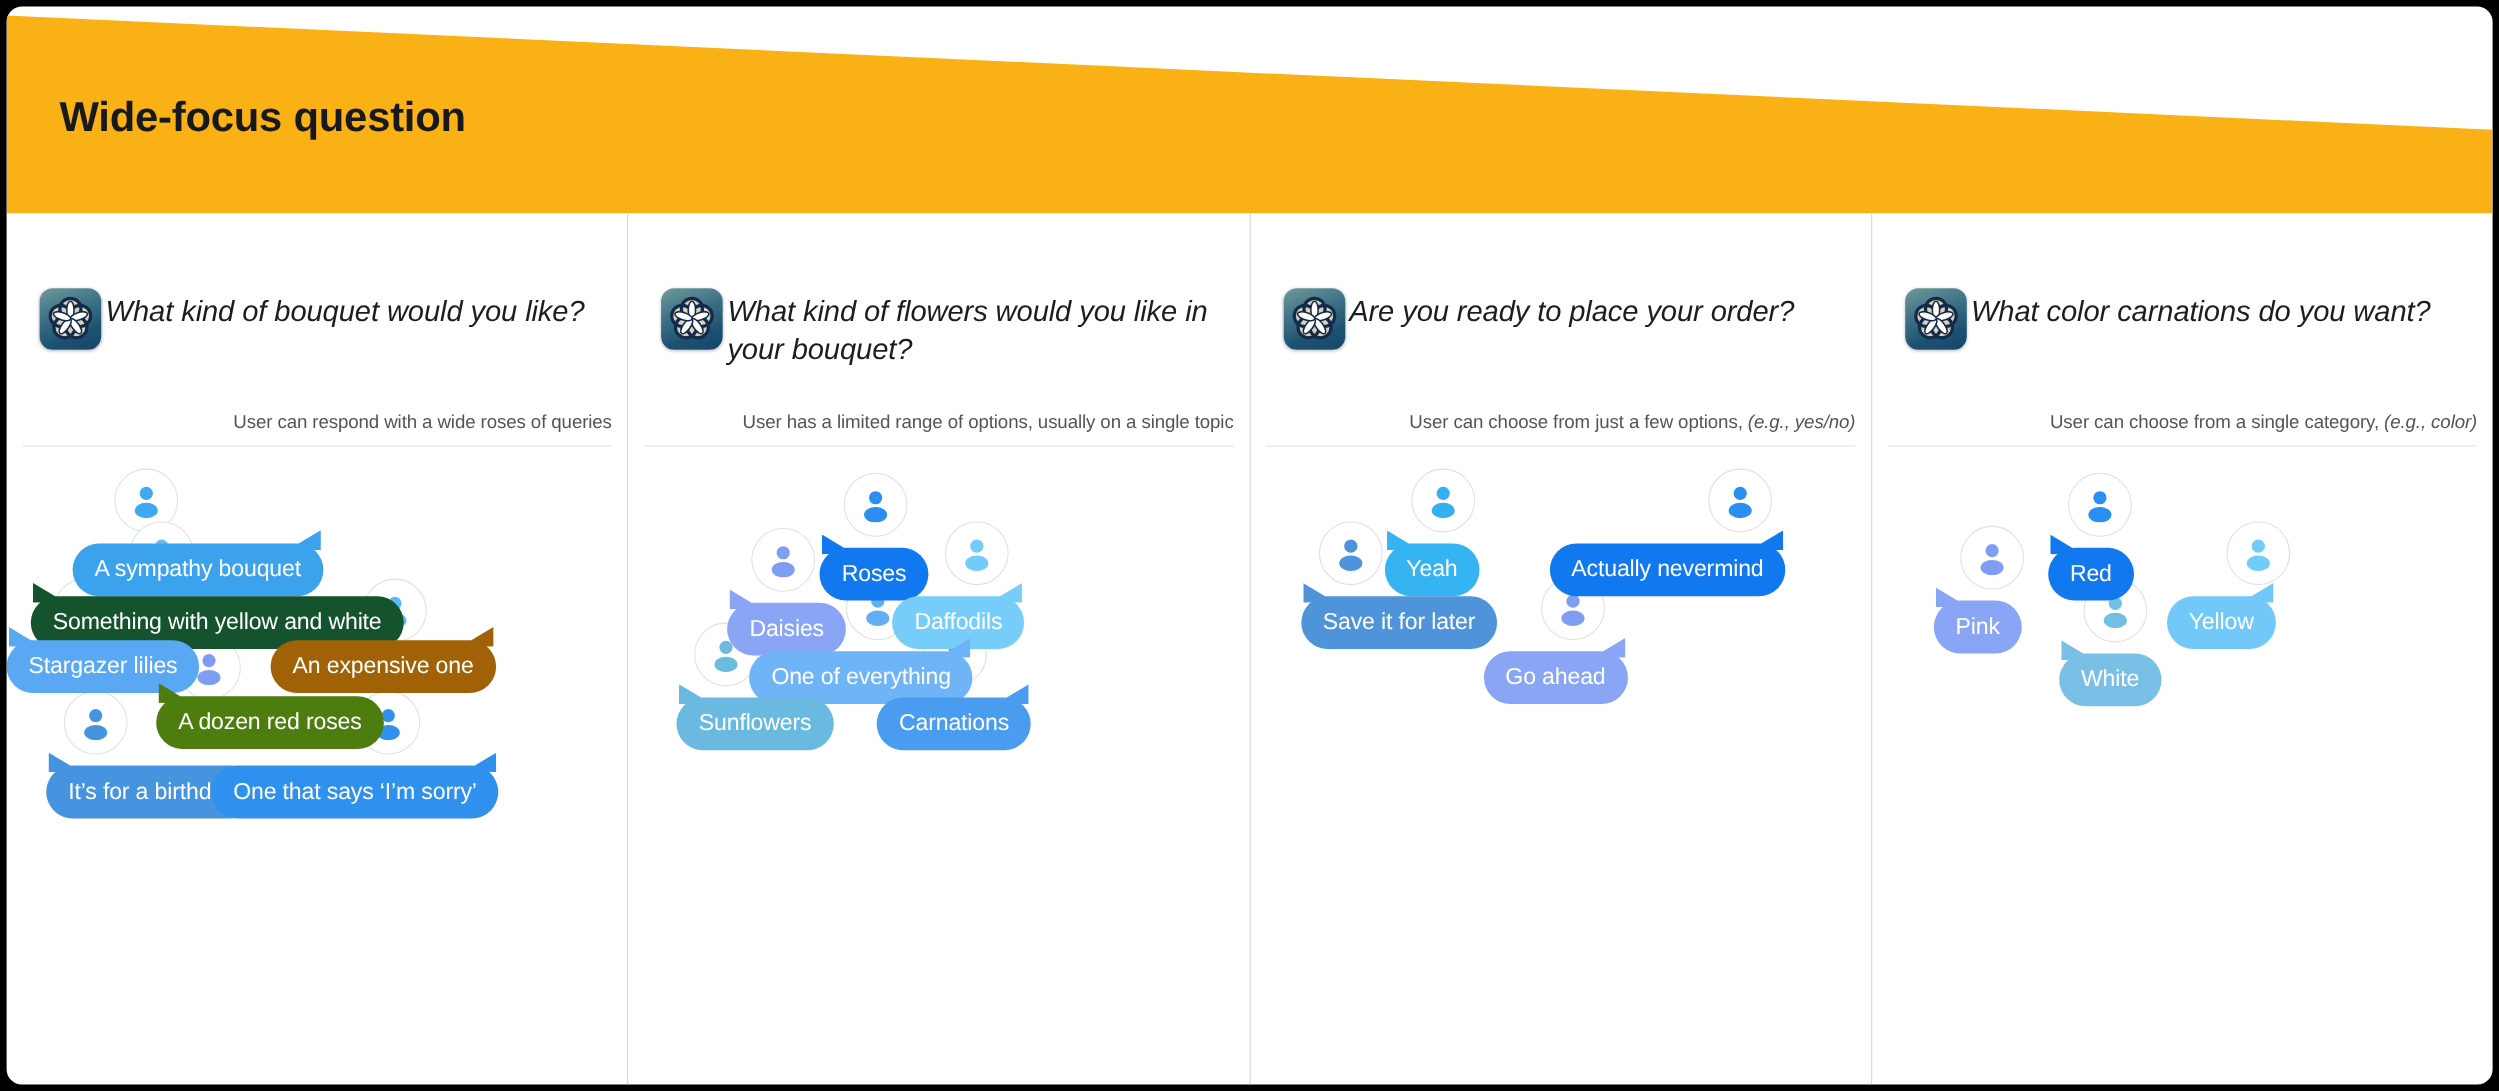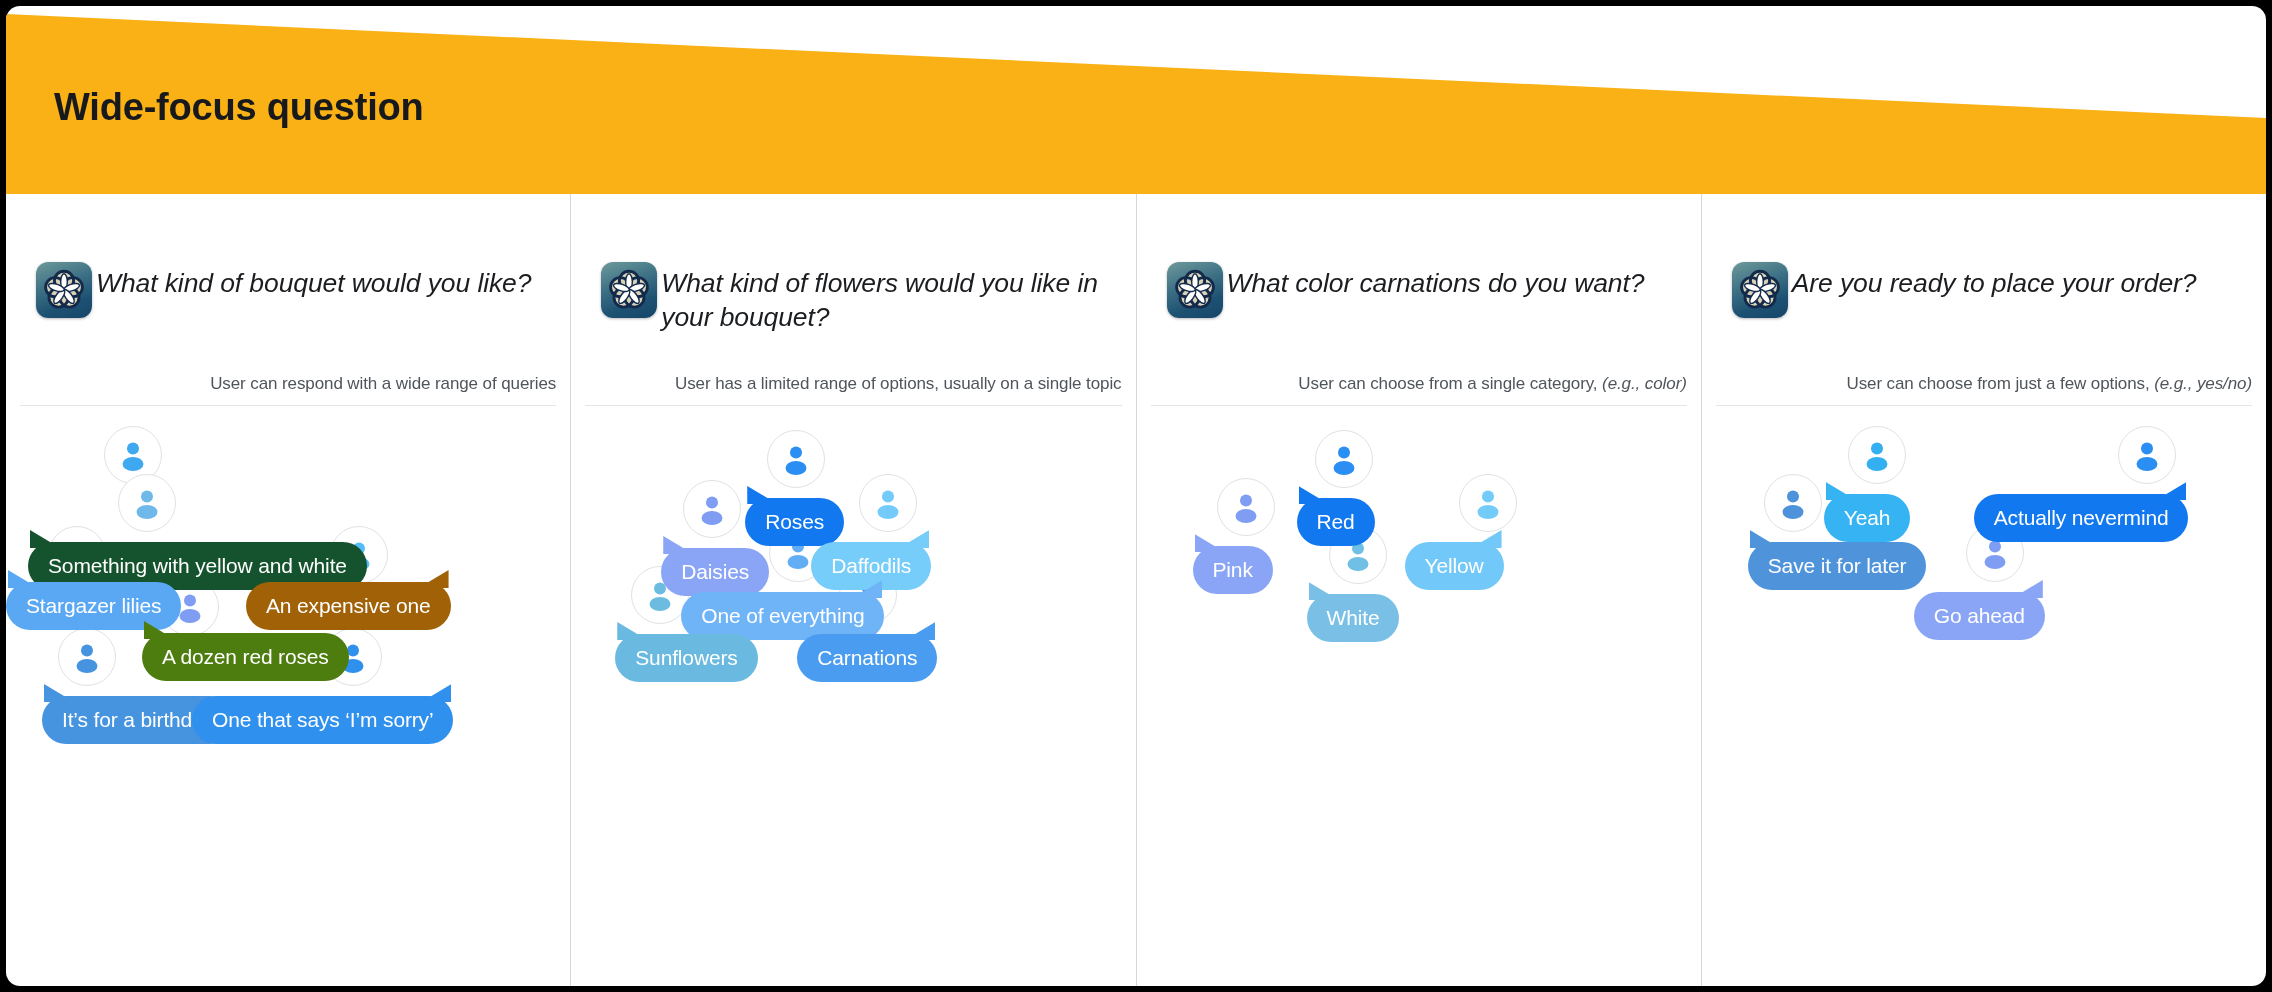--- a/index.html
+++ b/index.html
@@ -191,29 +191,30 @@
         <div class="column">
           <div class="col-head">
             <div class="brand-icon">
               <svg viewBox="0 0 46 46">
                 <use href="#rosette-glyph"></use>
               </svg>
             </div>
             <div class="col-question">What kind of bouquet would you like?</div>
           </div>
           <div class="col-caption-wrap">
-            <div class="col-caption"><span>User can respond with a wide range of queries</span></div>
+            <div class="col-caption"><span>User can respond with a wide roses of queries</span></div>
           </div>
           <div class="cloud">
             <div class="avatar" style="left: 98px; top: 20px;">
               <svg viewBox="0 0 32 32">
                 <circle cx="16" cy="9.5" r="6" fill="#3ea8f0"></circle>
                 <ellipse cx="16" cy="25" rx="10.5" ry="7" fill="#3ea8f0"></ellipse>
               </svg>
             </div>
+            <div class="bubble tail-right" style="left: 60px; top: 88px; background: rgb(59, 163, 237);">A sympathy bouquet</div>
             <div class="avatar" style="left: 112px; top: 68px;">
               <svg viewBox="0 0 32 32">
                 <circle cx="16" cy="9.5" r="6" fill="#6fb8ea"></circle>
                 <ellipse cx="16" cy="25" rx="10.5" ry="7" fill="#6fb8ea"></ellipse>
               </svg>
             </div>
             <div class="bubble tail-left" style="left: 22px; top: 136px; background: #14532d;">Something with yellow and white</div>
             <div class="avatar" style="left: 42px; top: 120px;">
               <svg viewBox="0 0 32 32">
                 <circle cx="16" cy="9.5" r="6" fill="#4f9df2"></circle>
@@ -308,97 +309,97 @@
             <div class="bubble tail-right" style="left: 226px; top: 228px; background: rgb(74, 156, 240);">Carnations</div>
           </div>
         </div>
         <div class="column">
           <div class="col-head">
             <div class="brand-icon">
               <svg viewBox="0 0 46 46">
                 <use href="#rosette-glyph"></use>
               </svg>
             </div>
-            <div class="col-question">What color carnations do you want?</div>
+            <div class="col-question">Are you ready to place your order?</div>
           </div>
           <div class="col-caption-wrap">
-            <div class="col-caption"><span>User can choose from a single category, </span><em>(e.g., color)</em></div>
+            <div class="col-caption"><span>User can choose from just a few options, </span><em>(e.g., yes/no)</em></div>
           </div>
           <div class="cloud">
-            <div class="avatar" style="left: 178px; top: 24px;">
+            <div class="avatar" style="left: 146px; top: 20px;">
+              <svg viewBox="0 0 32 32">
+                <circle cx="16" cy="9.5" r="6" fill="#34b0f1"></circle>
+                <ellipse cx="16" cy="25" rx="10.5" ry="7" fill="#34b0f1"></ellipse>
+              </svg>
+            </div>
+            <div class="bubble tail-left" style="left: 122px; top: 88px; background: rgb(53, 179, 242);">Yeah</div>
+            <div class="avatar" style="left: 416px; top: 20px;">
               <svg viewBox="0 0 32 32">
                 <circle cx="16" cy="9.5" r="6" fill="#2b8ef3"></circle>
                 <ellipse cx="16" cy="25" rx="10.5" ry="7" fill="#2b8ef3"></ellipse>
               </svg>
             </div>
-            <div class="bubble tail-left" style="left: 160px; top: 92px; background: rgb(18, 120, 240);">Red</div>
-            <div class="avatar" style="left: 80px; top: 72px;">
+            <div class="bubble tail-right" style="left: 272px; top: 88px; background: rgb(18, 120, 240);">Actually nevermind</div>
+            <div class="avatar" style="left: 62px; top: 68px;">
+              <svg viewBox="0 0 32 32">
+                <circle cx="16" cy="9.5" r="6" fill="#4d92da"></circle>
+                <ellipse cx="16" cy="25" rx="10.5" ry="7" fill="#4d92da"></ellipse>
+              </svg>
+            </div>
+            <div class="bubble tail-left" style="left: 46px; top: 136px; background: rgb(79, 148, 219);">Save it for later</div>
+            <div class="avatar" style="left: 264px; top: 118px;">
               <svg viewBox="0 0 32 32">
                 <circle cx="16" cy="9.5" r="6" fill="#7f9df2"></circle>
                 <ellipse cx="16" cy="25" rx="10.5" ry="7" fill="#7f9df2"></ellipse>
               </svg>
             </div>
-            <div class="bubble tail-left" style="left: 56px; top: 140px; background: rgb(138, 165, 245);">Pink</div>
-            <div class="avatar" style="left: 322px; top: 68px;">
-              <svg viewBox="0 0 32 32">
-                <circle cx="16" cy="9.5" r="6" fill="#73cbf9"></circle>
-                <ellipse cx="16" cy="25" rx="10.5" ry="7" fill="#73cbf9"></ellipse>
-              </svg>
-            </div>
-            <div class="bubble tail-right" style="left: 268px; top: 136px; background: rgb(114, 200, 248);">Yellow</div>
-            <div class="avatar" style="left: 192px; top: 120px;">
-              <svg viewBox="0 0 32 32">
-                <circle cx="16" cy="9.5" r="6" fill="#6fc0e4"></circle>
-                <ellipse cx="16" cy="25" rx="10.5" ry="7" fill="#6fc0e4"></ellipse>
-              </svg>
-            </div>
-            <div class="bubble tail-left" style="left: 170px; top: 188px; background: rgb(122, 192, 230);">White</div>
+            <div class="bubble tail-right" style="left: 212px; top: 186px; background: rgb(138, 165, 245);">Go ahead</div>
           </div>
         </div>
         <div class="column">
           <div class="col-head">
             <div class="brand-icon">
               <svg viewBox="0 0 46 46">
                 <use href="#rosette-glyph"></use>
               </svg>
             </div>
-            <div class="col-question">Are you ready to place your order?</div>
+            <div class="col-question">What color carnations do you want?</div>
           </div>
           <div class="col-caption-wrap">
-            <div class="col-caption"><span>User can choose from just a few options, </span><em>(e.g., yes/no)</em></div>
+            <div class="col-caption"><span>User can choose from a single category, </span><em>(e.g., color)</em></div>
           </div>
           <div class="cloud">
-            <div class="avatar" style="left: 146px; top: 20px;">
-              <svg viewBox="0 0 32 32">
-                <circle cx="16" cy="9.5" r="6" fill="#34b0f1"></circle>
-                <ellipse cx="16" cy="25" rx="10.5" ry="7" fill="#34b0f1"></ellipse>
-              </svg>
-            </div>
-            <div class="bubble tail-left" style="left: 122px; top: 88px; background: rgb(53, 179, 242);">Yeah</div>
-            <div class="avatar" style="left: 416px; top: 20px;">
+            <div class="avatar" style="left: 178px; top: 24px;">
               <svg viewBox="0 0 32 32">
                 <circle cx="16" cy="9.5" r="6" fill="#2b8ef3"></circle>
                 <ellipse cx="16" cy="25" rx="10.5" ry="7" fill="#2b8ef3"></ellipse>
               </svg>
             </div>
-            <div class="bubble tail-right" style="left: 272px; top: 88px; background: rgb(18, 120, 240);">Actually nevermind</div>
-            <div class="avatar" style="left: 62px; top: 68px;">
-              <svg viewBox="0 0 32 32">
-                <circle cx="16" cy="9.5" r="6" fill="#4d92da"></circle>
-                <ellipse cx="16" cy="25" rx="10.5" ry="7" fill="#4d92da"></ellipse>
-              </svg>
-            </div>
-            <div class="bubble tail-left" style="left: 46px; top: 136px; background: rgb(79, 148, 219);">Save it for later</div>
-            <div class="avatar" style="left: 264px; top: 118px;">
+            <div class="bubble tail-left" style="left: 160px; top: 92px; background: rgb(18, 120, 240);">Red</div>
+            <div class="avatar" style="left: 80px; top: 72px;">
               <svg viewBox="0 0 32 32">
                 <circle cx="16" cy="9.5" r="6" fill="#7f9df2"></circle>
                 <ellipse cx="16" cy="25" rx="10.5" ry="7" fill="#7f9df2"></ellipse>
               </svg>
             </div>
-            <div class="bubble tail-right" style="left: 212px; top: 186px; background: rgb(138, 165, 245);">Go ahead</div>
+            <div class="bubble tail-left" style="left: 56px; top: 140px; background: rgb(138, 165, 245);">Pink</div>
+            <div class="avatar" style="left: 322px; top: 68px;">
+              <svg viewBox="0 0 32 32">
+                <circle cx="16" cy="9.5" r="6" fill="#73cbf9"></circle>
+                <ellipse cx="16" cy="25" rx="10.5" ry="7" fill="#73cbf9"></ellipse>
+              </svg>
+            </div>
+            <div class="bubble tail-right" style="left: 268px; top: 136px; background: rgb(114, 200, 248);">Yellow</div>
+            <div class="avatar" style="left: 192px; top: 120px;">
+              <svg viewBox="0 0 32 32">
+                <circle cx="16" cy="9.5" r="6" fill="#6fc0e4"></circle>
+                <ellipse cx="16" cy="25" rx="10.5" ry="7" fill="#6fc0e4"></ellipse>
+              </svg>
+            </div>
+            <div class="bubble tail-left" style="left: 170px; top: 188px; background: rgb(122, 192, 230);">White</div>
           </div>
         </div>
       </div>
 
   </div>
 </div>
 
 <svg width="0" height="0" style="position:absolute" aria-hidden="true">
   <defs>
     <g id="rosette-glyph">

